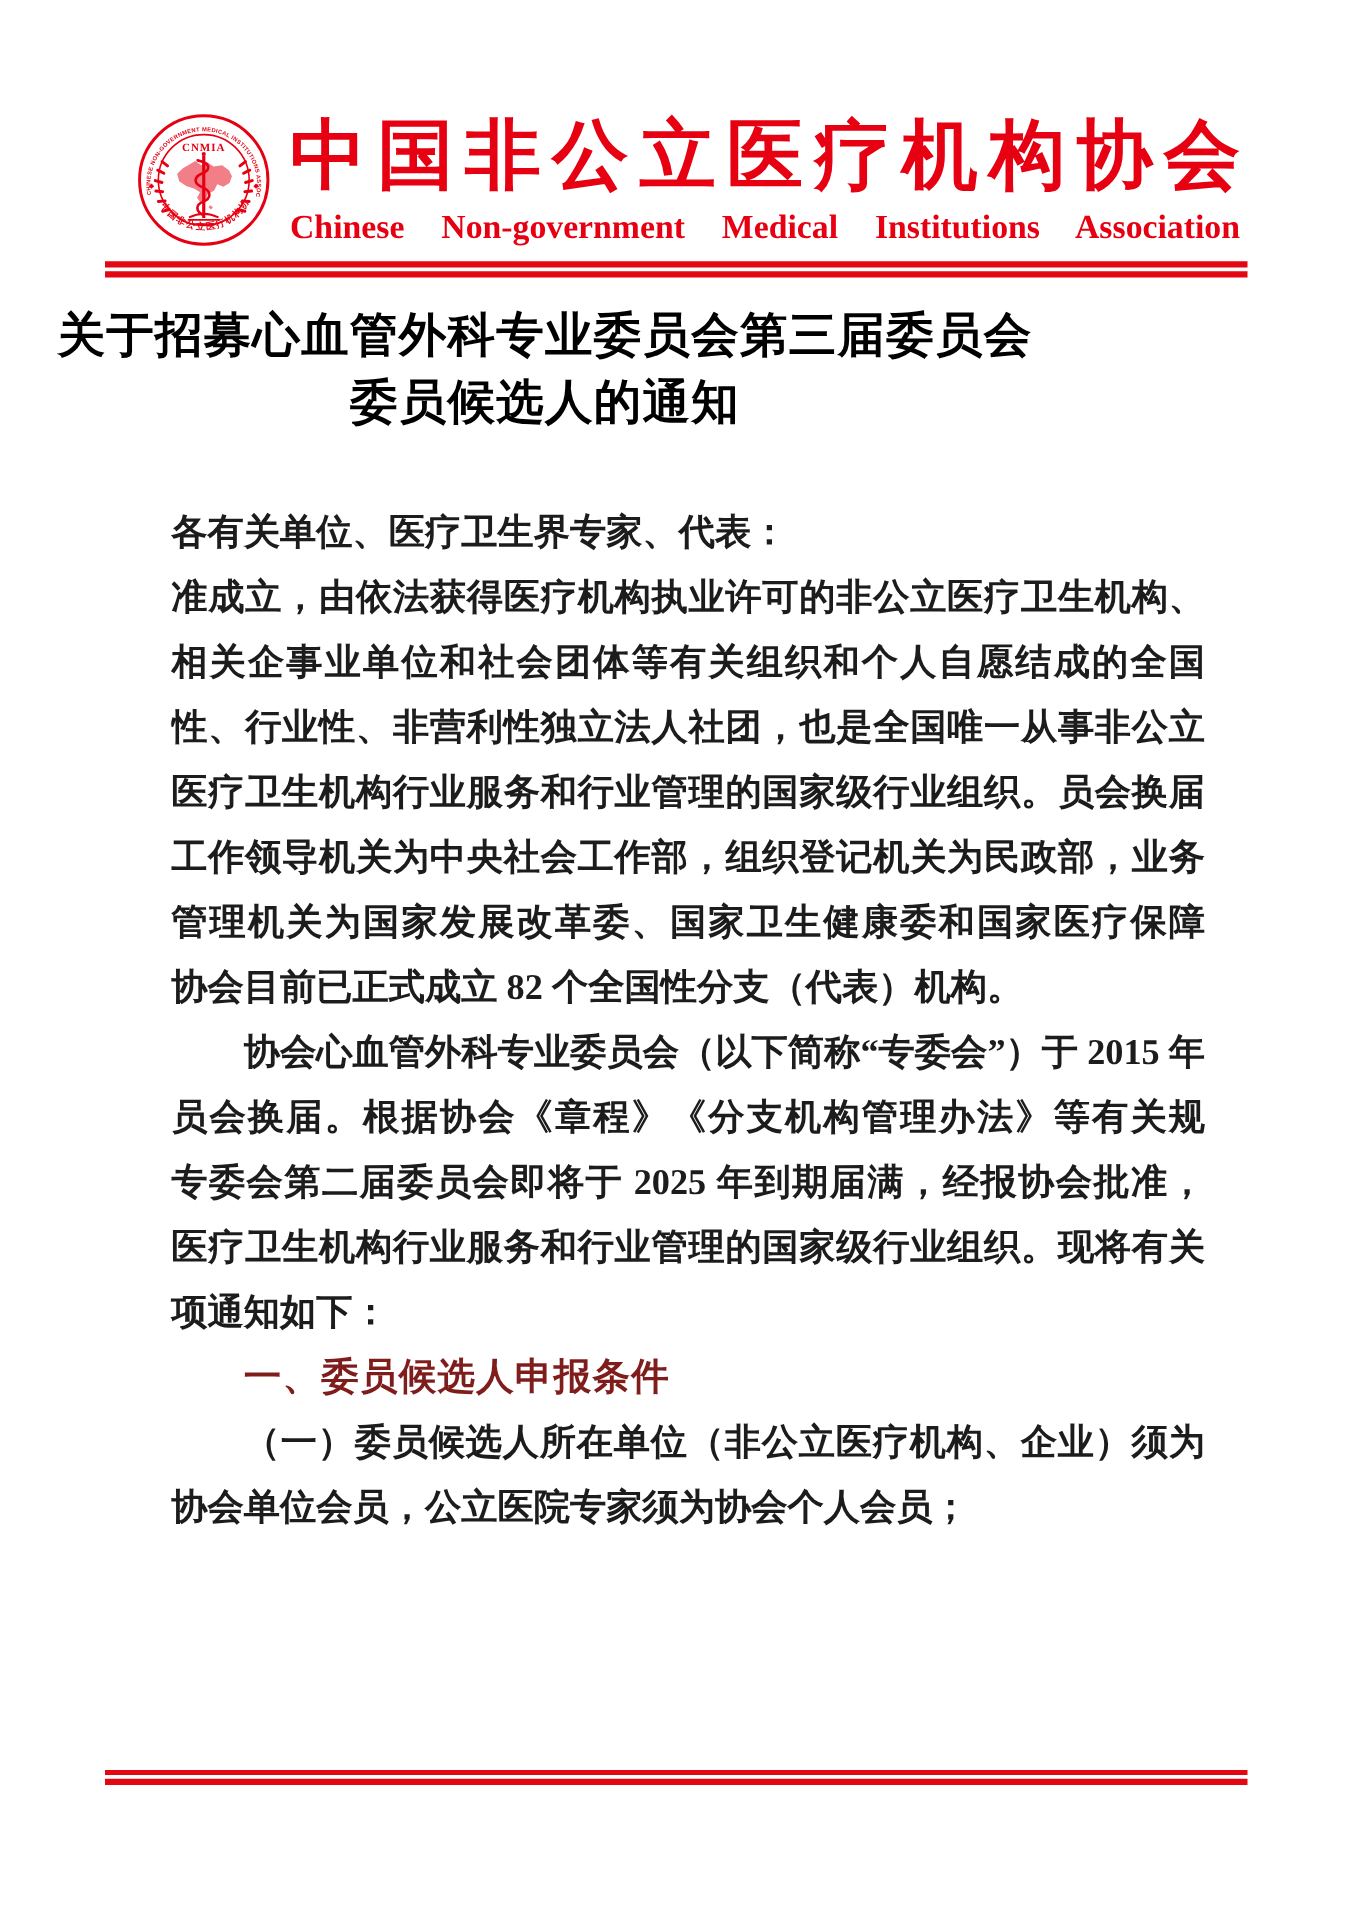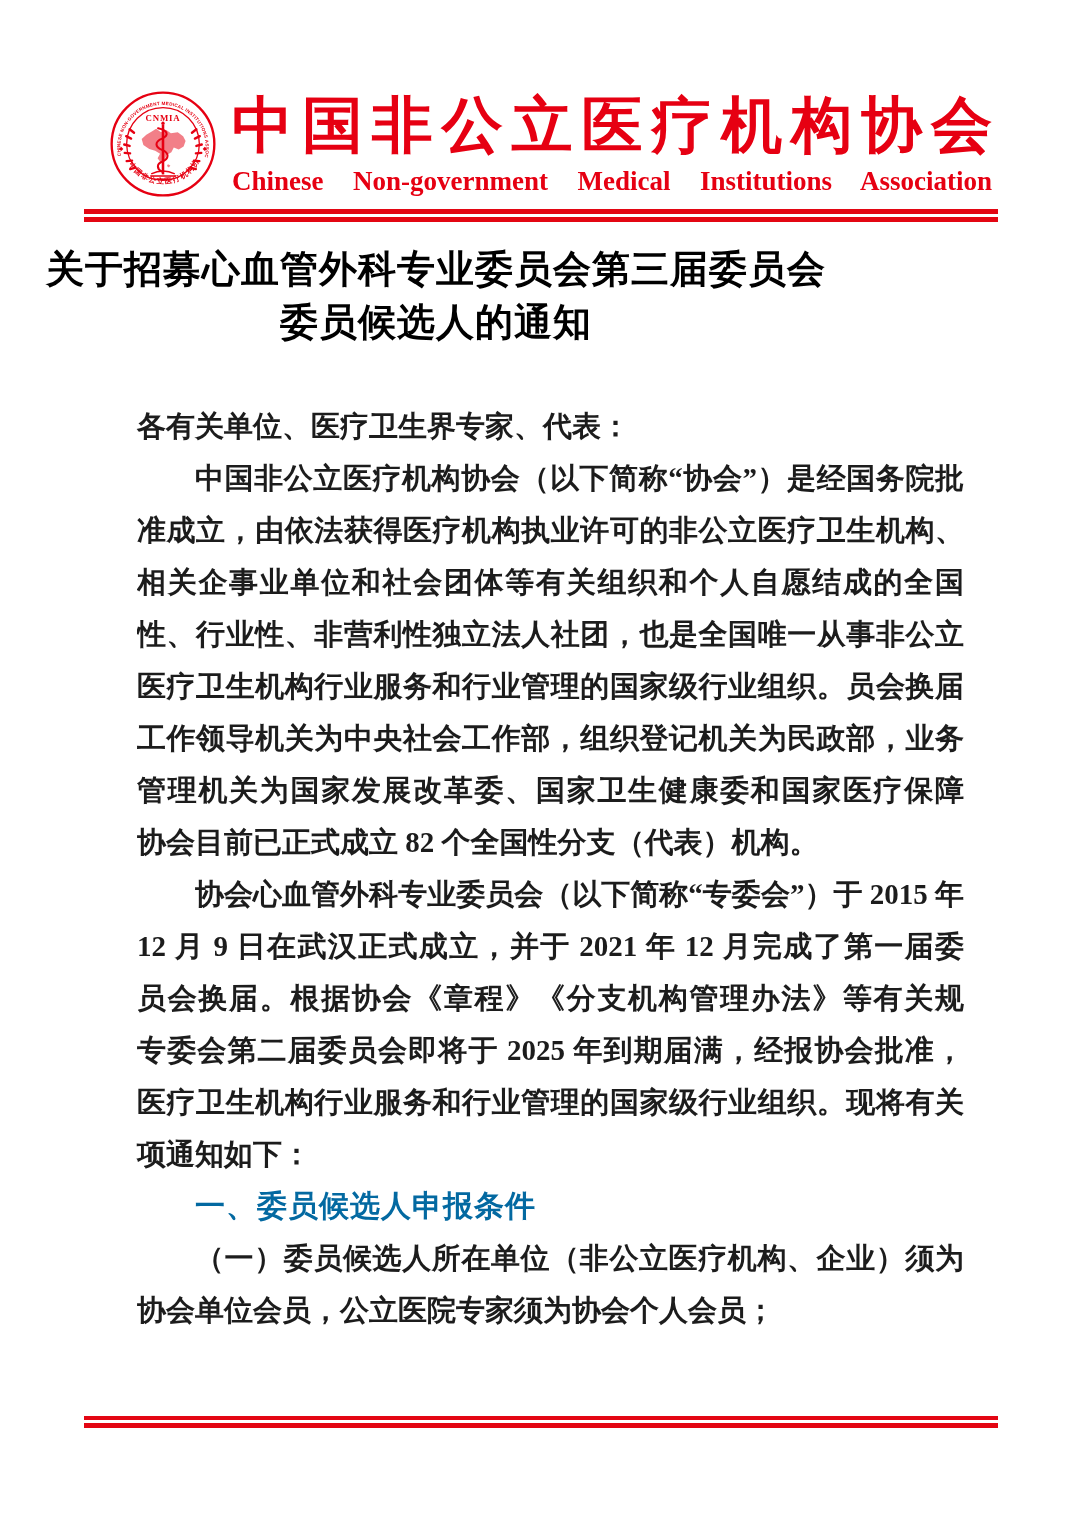--- a/index.html
+++ b/index.html
@@ -22,21 +22,21 @@
   .title{position:absolute;left:0;top:243px;width:872px;text-align:center;
          color:#000;font-weight:bold;font-size:38px;line-height:53px;letter-spacing:1px;}
   
   .body-block{position:absolute;left:137px;top:400px;width:827px;
               color:#1c1c1c;font-size:29px;}
   .bline{height:52px;line-height:52px;white-space:nowrap;font-weight:bold;}
   .bline.just{text-align:justify;text-align-last:justify;white-space:normal;
               overflow:hidden;}
   .bline.indent{padding-left:58px;}
   .bline.bhead{font-family:"Liberation Sans","DejaVu Sans",sans-serif;
-               font-weight:bold;color:#0369a1;font-size:30px;letter-spacing:1px;}
+               font-weight:bold;color:#7f1d1d;font-size:30px;letter-spacing:1px;}
 </style>
 </head>
 <body>
 
 <div class="page">
 
   <div>
     <svg class="seal" viewBox="0 0 110 110">
       <circle cx="55" cy="55" r="52.3" fill="none" stroke="#e60012" stroke-width="2.4"></circle>
       <circle cx="55" cy="55" r="37" fill="none" stroke="#e60012" stroke-width="1.3"></circle>
@@ -73,30 +73,28 @@
     <div class="rule h2"></div>
   </div>
 
   <div class="title">
     <div>关于招募心血管外科专业委员会第三届委员会</div>
     <div>委员候选人的通知</div>
   </div>
 
   <div class="body-block">
       <div class="bline">各有关单位、医疗卫生界专家、代表：</div>
-      <div class="bline indent just">中国非公立医疗机构协会（以下简称“协会”）是经国务院批</div>
       <div class="bline just">准成立，由依法获得医疗机构执业许可的非公立医疗卫生机构、</div>
       <div class="bline just">相关企事业单位和社会团体等有关组织和个人自愿结成的全国</div>
       <div class="bline just">性、行业性、非营利性独立法人社团，也是全国唯一从事非公立</div>
       <div class="bline just">医疗卫生机构行业服务和行业管理的国家级行业组织。员会换届</div>
       <div class="bline just">工作领导机关为中央社会工作部，组织登记机关为民政部，业务</div>
       <div class="bline just">管理机关为国家发展改革委、国家卫生健康委和国家医疗保障局。</div>
       <div class="bline">协会目前已正式成立 82 个全国性分支（代表）机构。</div>
       <div class="bline indent just">协会心血管外科专业委员会（以下简称“专委会”）于 2015 年</div>
-      <div class="bline just">12 月 9 日在武汉正式成立，并于 2021 年 12 月完成了第一届委</div>
       <div class="bline just">员会换届。根据协会《章程》《分支机构管理办法》等有关规定，</div>
       <div class="bline just">专委会第二届委员会即将于 2025 年到期届满，经报协会批准，</div>
       <div class="bline just">医疗卫生机构行业服务和行业管理的国家级行业组织。现将有关事</div>
       <div class="bline">项通知如下：</div>
       <div class="bline indent bhead">一、委员候选人申报条件</div>
       <div class="bline indent just">（一）委员候选人所在单位（非公立医疗机构、企业）须为</div>
       <div class="bline">协会单位会员，公立医院专家须为协会个人会员；</div>
     </div>
 
   <div class="rule f1"></div>

